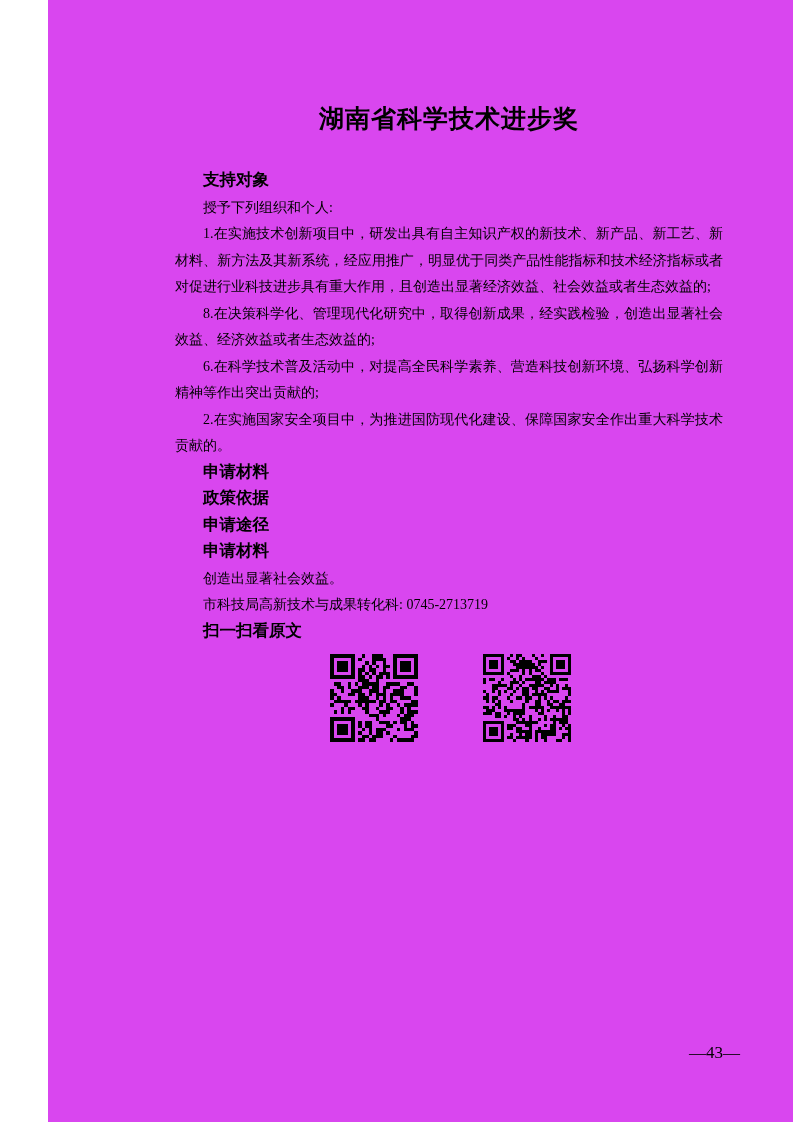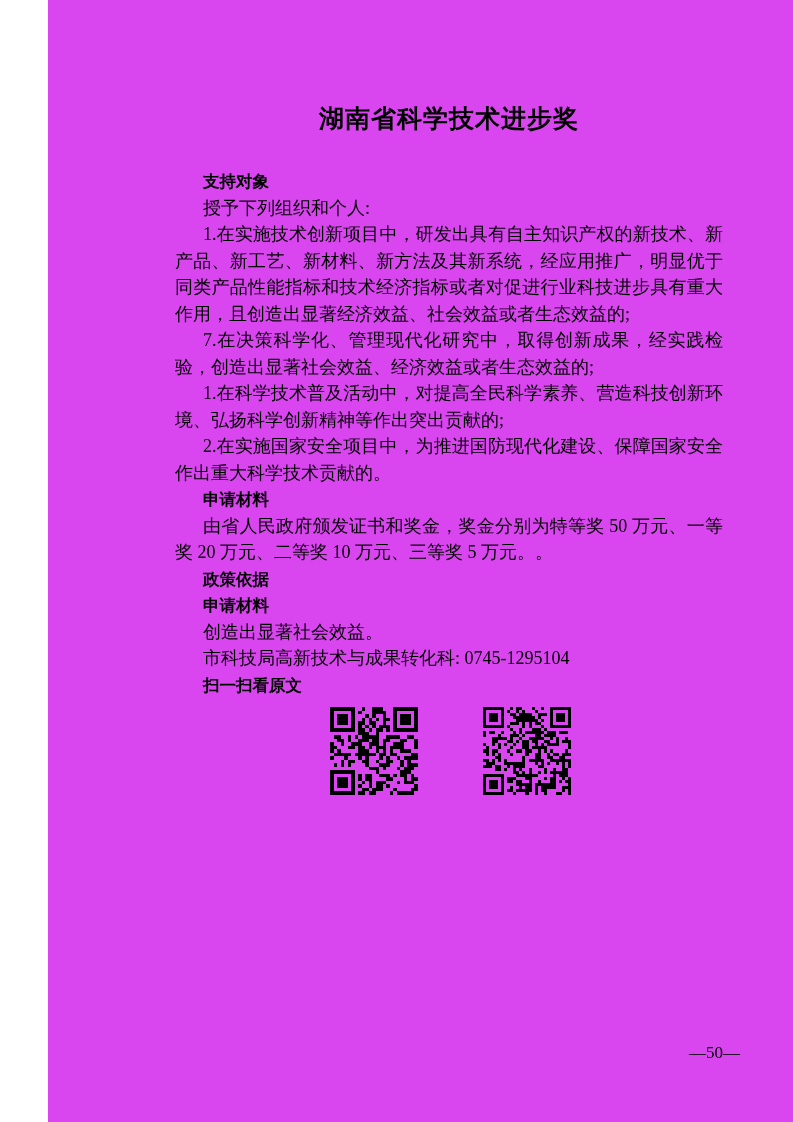--- a/index.html
+++ b/index.html
@@ -28,28 +28,28 @@
     font-weight: bold;
     font-family: "Liberation Serif", serif;
     letter-spacing: 1px;
   }
   .content {
     margin-top: 31px;
     width: 548px;
   }
   .section-heading {
     margin: 0 0 0 28px;
-    font-family: Liberation Sans, sans-serif;
+    font-family: Liberation Mono, monospace;
     font-weight: bold;
     font-size: 16.5px;
     line-height: 26.5px;
   }
   .body-paragraph {
     margin: 0;
-    font-size: 18px;
+    font-size: 14px;
     line-height: 26.5px;
     text-indent: 28px;
     text-align: justify;
     font-family: "Liberation Serif", serif;
   }
   .qr-row {
     display: flex;
     margin-top: 9px;
     margin-left: 155px;
     gap: 65px;
@@ -75,29 +75,29 @@
 </head>
 <body>
 
 <div class="page">
   <h1 class="doc-title">湖南省科学技术进步奖</h1>
 
   <div id="content" class="content">
       <div class="section-heading">支持对象</div>
       <p class="body-paragraph">授予下列组织和个人:</p>
       <p class="body-paragraph">1.在实施技术创新项目中，研发出具有自主知识产权的新技术、新产品、新工艺、新材料、新方法及其新系统，经应用推广，明显优于同类产品性能指标和技术经济指标或者对促进行业科技进步具有重大作用，且创造出显著经济效益、社会效益或者生态效益的;</p>
-      <p class="body-paragraph">7.在决策科学化、管理现代化研究中，取得创新成果，经实践检验，创造出显著社会效益、经济效益或者生态效益的;</p>
-      <p class="body-paragraph">1.在科学技术普及活动中，对提高全民科学素养、营造科技创新环境、弘扬科学创新精神等作出突出贡献的;</p>
+      <p class="body-paragraph">8.在决策科学化、管理现代化研究中，取得创新成果，经实践检验，创造出显著社会效益、经济效益或者生态效益的;</p>
+      <p class="body-paragraph">6.在科学技术普及活动中，对提高全民科学素养、营造科技创新环境、弘扬科学创新精神等作出突出贡献的;</p>
       <p class="body-paragraph">2.在实施国家安全项目中，为推进国防现代化建设、保障国家安全作出重大科学技术贡献的。</p>
       <div class="section-heading">申请材料</div>
-      <p class="body-paragraph">由省人民政府颁发证书和奖金，奖金分别为特等奖 50 万元、一等奖 20 万元、二等奖 10 万元、三等奖 5 万元。。</p>
       <div class="section-heading">政策依据</div>
+      <div class="section-heading">申请途径</div>
       <div class="section-heading">申请材料</div>
       <p class="body-paragraph">创造出显著社会效益。</p>
-      <p class="body-paragraph">市科技局高新技术与成果转化科: 0745-1295104</p>
+      <p class="body-paragraph">市科技局高新技术与成果转化科: 0745-2713719</p>
       <div class="section-heading">扫一扫看原文</div>
     </div>
 
   <div id="qr-row" class="qr-row">
       <div class="qr-code">
         <svg viewBox="0 0 25 25">
           <g fill="#000000" shape-rendering="crispEdges">
             <rect x="9" y="0" width="1" height="1"></rect>
             <rect x="12" y="0" width="1" height="1"></rect>
             <rect x="13" y="0" width="1" height="1"></rect>
@@ -835,14 +835,14 @@
             <rect x="3" y="25" width="1" height="1"></rect>
             <rect x="4" y="25" width="1" height="1"></rect>
             <rect x="2" y="26" width="1" height="1"></rect>
             <rect x="3" y="26" width="1" height="1"></rect>
             <rect x="4" y="26" width="1" height="1"></rect>
           </g>
         </svg>
       </div>
     </div>
 
-  <div class="page-number">—50—</div>
+  <div class="page-number">—43—</div>
 </div>
 
 </body></html>

